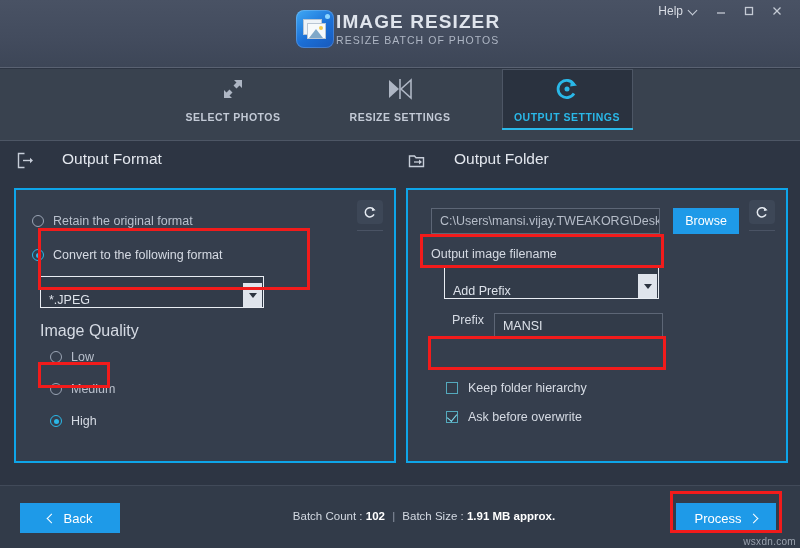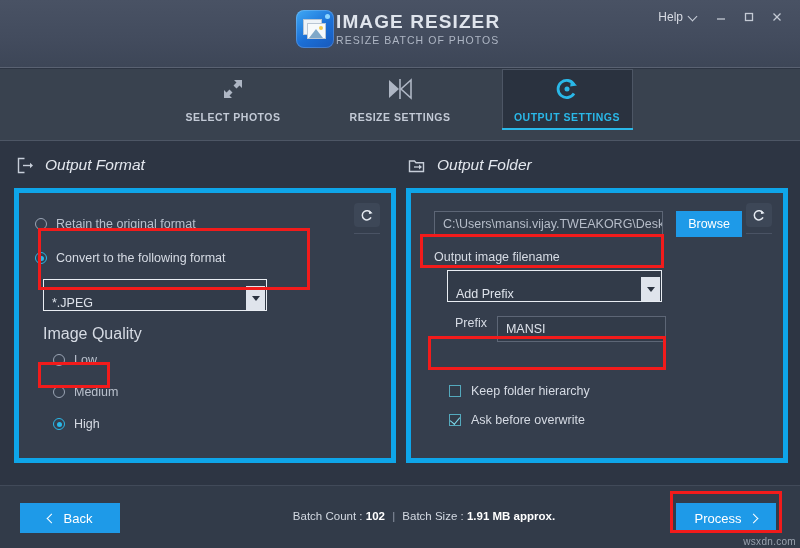--- a/index.html
+++ b/index.html
@@ -15,21 +15,21 @@
     background: #2d3543;
   }
 
   
   .header {
     position: absolute; left: 0; top: 0; width: 800px; height: 68px;
     background: linear-gradient(180deg, #495264 0%, #434c5e 55%, #3d4657 100%);
     border-bottom: 1px solid #5a6272;
   }
   .titlebar-right {
-    position: absolute; right: 10px; top: 6px;
+    position: absolute; right: 10px; top: 0;
     display: flex; align-items: center; gap: 2px;
   }
   .help-menu {
     display: flex; align-items: center; gap: 6px;
     color: #d8dce4; font-size: 12px; padding: 3px 8px;
   }
   .chev { width: 9px; height: 9px; position: relative; }
   .chev::after {
     content: ""; position: absolute; left: 0; top: 0;
     width: 6px; height: 6px;
@@ -107,27 +107,27 @@
   .tab.active::after {
     content: ""; position: absolute; left: -1px; right: -1px; bottom: -1px;
     height: 2px; background: #2ab8e8;
   }
 
   
   .col-left  { position: absolute; left: 14px;  top: 150px; width: 382px; }
   .col-right { position: absolute; left: 406px; top: 150px; width: 382px; }
 
   .sec-head {
-    display: flex; align-items: center; gap: 11px; height: 30px; margin-bottom: 8px; font-style: italic;
+    display: flex; gap: 28px; height: 30px; margin-bottom: 8px;
   }
   .sec-head .sec-title { color: #e3e7ee; font-size: 15.5px; }
   .sec-head .sec-icon { width: 20px; height: 20px; display: flex; align-items: center; justify-content: center; }
 
   .panel {
-    background: #353e4d; border: 5px solid #0ea5e9;
+    background: #353e4d; border: 2px solid #0ea5e9;
     height: 275px; position: relative; padding: 18px 16px 0 16px;
   }
   .reset-btn {
     position: absolute; right: 11px; top: 10px;
     width: 26px; height: 24px; border-radius: 4px;
     background: #3d4757;
     display: flex; align-items: center; justify-content: center;
   }
   .reset-rule {
     position: absolute; right: 11px; top: 40px; width: 26px; height: 1px;

